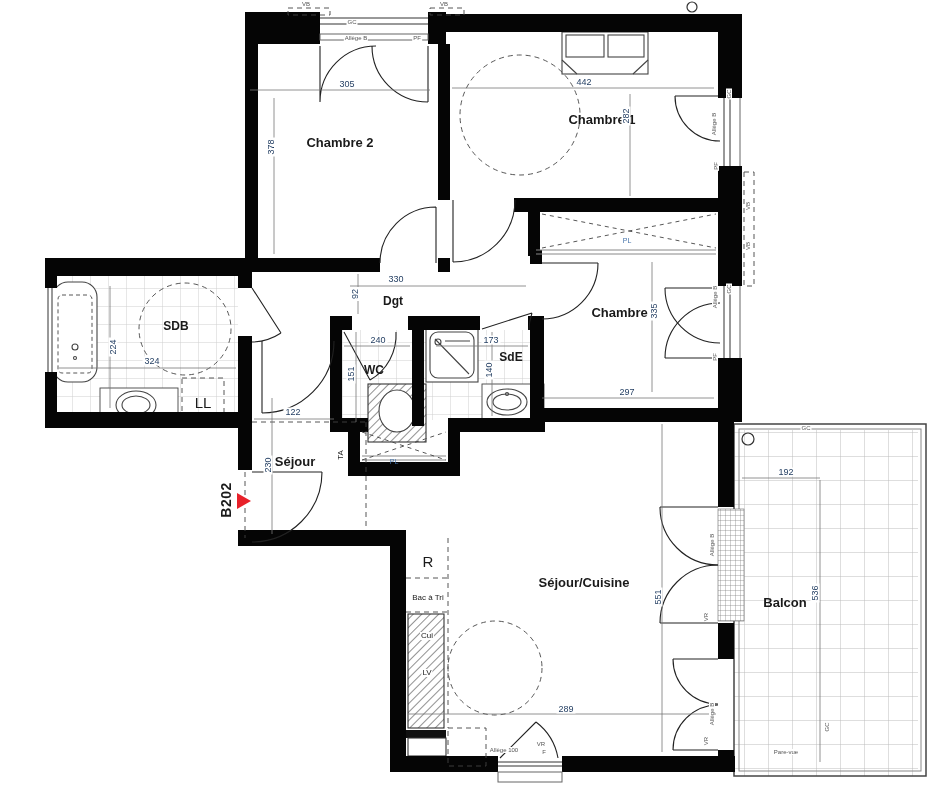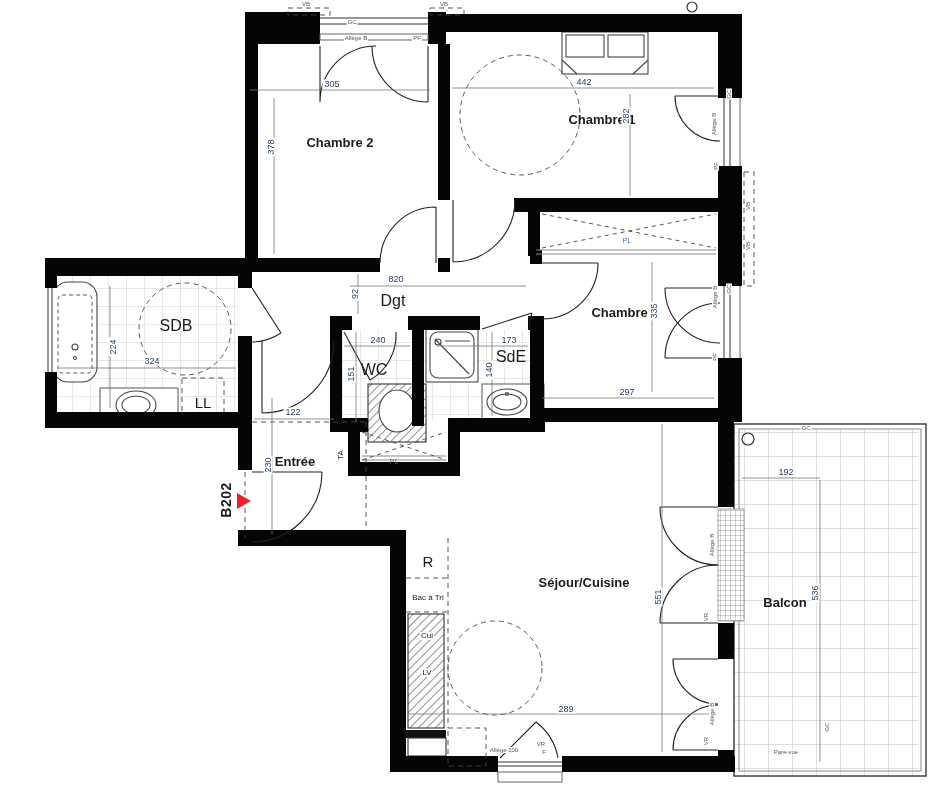--- a/index.html
+++ b/index.html
@@ -2,21 +2,21 @@
 <html><head>
 <meta charset="utf-8">
 <style>
   html,body{margin:0;padding:0;background:#fff;}
   .canvas{position:relative;width:933px;height:800px;background:#fff;overflow:hidden;
           font-family:"Liberation Sans",sans-serif;}
   svg{position:absolute;left:0;top:0;}
   .lbl{position:absolute;transform:translate(-50%,-50%);white-space:nowrap;color:#1a1a1a;
        font-family:"Liberation Sans",sans-serif;line-height:1;}
   .room{font-size:13px;font-weight:bold;}
-  .room-sm{font-size:16px;font-weight:normal;text-align:center;}
+  .room-sm{font-size:12px;font-weight:bold;text-align:center;}
   .dim{font-size:9px;color:#1e3a5f;background:#fff;padding:0 2px;}
   .annot{font-size:6px;color:#555;background:#fff;padding:0 1px;}
   .annot-plain{font-size:6px;color:#555;}
   .fixt{font-size:15px;}
   .fixt-sm{font-size:8px;background:#fff;padding:0 1px;}
   .pl{font-size:7px;color:#4472aa;background:transparent;}
   .b202{font-size:14px;font-weight:bold;letter-spacing:.5px;}
   .rot{transform:translate(-50%,-50%) rotate(-90deg);}
 </style>
 </head>
@@ -260,39 +260,39 @@
   </g>
 </svg>
 
 <div class="lbl room" style="left:340px;top:142px">Chambre 2</div>
 <div class="lbl room" style="left:602px;top:119px">Chambre 1</div>
 <div class="lbl room" style="left:625px;top:312px">Chambre 3</div>
 <div class="lbl room-sm" style="left:176px;top:326px">SDB</div>
 <div class="lbl room-sm" style="left:374px;top:370px">WC</div>
 <div class="lbl room-sm" style="left:511px;top:357px">SdE</div>
 <div class="lbl room-sm" style="left:393px;top:301px">Dgt</div>
-<div class="lbl room" style="left:295px;top:461px">Entrée</div>
+<div class="lbl room" style="left:295px;top:461px">Séjour</div>
 <div class="lbl room" style="left:584px;top:582px">Séjour/Cuisine</div>
 <div class="lbl room" style="left:785px;top:602px">Balcon</div>
 
 <div class="lbl b202 rot" style="left:226px;top:500px">B202</div>
 
-<div class="lbl dim" style="left:332px;top:84px">305</div>
+<div class="lbl dim" style="left:347px;top:84px">305</div>
 <div class="lbl dim rot" style="left:271px;top:147px">378</div>
 <div class="lbl dim" style="left:584px;top:82px">442</div>
 <div class="lbl dim rot" style="left:626px;top:116px">282</div>
 <div class="lbl dim rot" style="left:654px;top:311px">335</div>
 <div class="lbl dim" style="left:627px;top:392px">297</div>
-<div class="lbl dim" style="left:396px;top:279px">820</div>
+<div class="lbl dim" style="left:396px;top:279px">330</div>
 <div class="lbl dim rot" style="left:355px;top:294px">92</div>
 <div class="lbl dim" style="left:152px;top:361px">324</div>
 <div class="lbl dim rot" style="left:113px;top:347px">224</div>
 <div class="lbl dim" style="left:378px;top:340px">240</div>
 <div class="lbl dim rot" style="left:351px;top:374px">151</div>
-<div class="lbl dim" style="left:509px;top:340px">173</div>
+<div class="lbl dim" style="left:491px;top:340px">173</div>
 <div class="lbl dim rot" style="left:489px;top:370px">140</div>
 <div class="lbl dim" style="left:293px;top:412px">122</div>
 <div class="lbl dim rot" style="left:268px;top:465px">230</div>
 <div class="lbl dim" style="left:566px;top:709px">289</div>
 <div class="lbl dim rot" style="left:658px;top:597px">551</div>
 <div class="lbl dim" style="left:786px;top:472px">192</div>
 <div class="lbl dim rot" style="left:815px;top:593px">536</div>
 
 <div class="lbl fixt" style="left:203px;top:402px">LL</div>
 <div class="lbl fixt" style="left:428px;top:561px">R</div>

